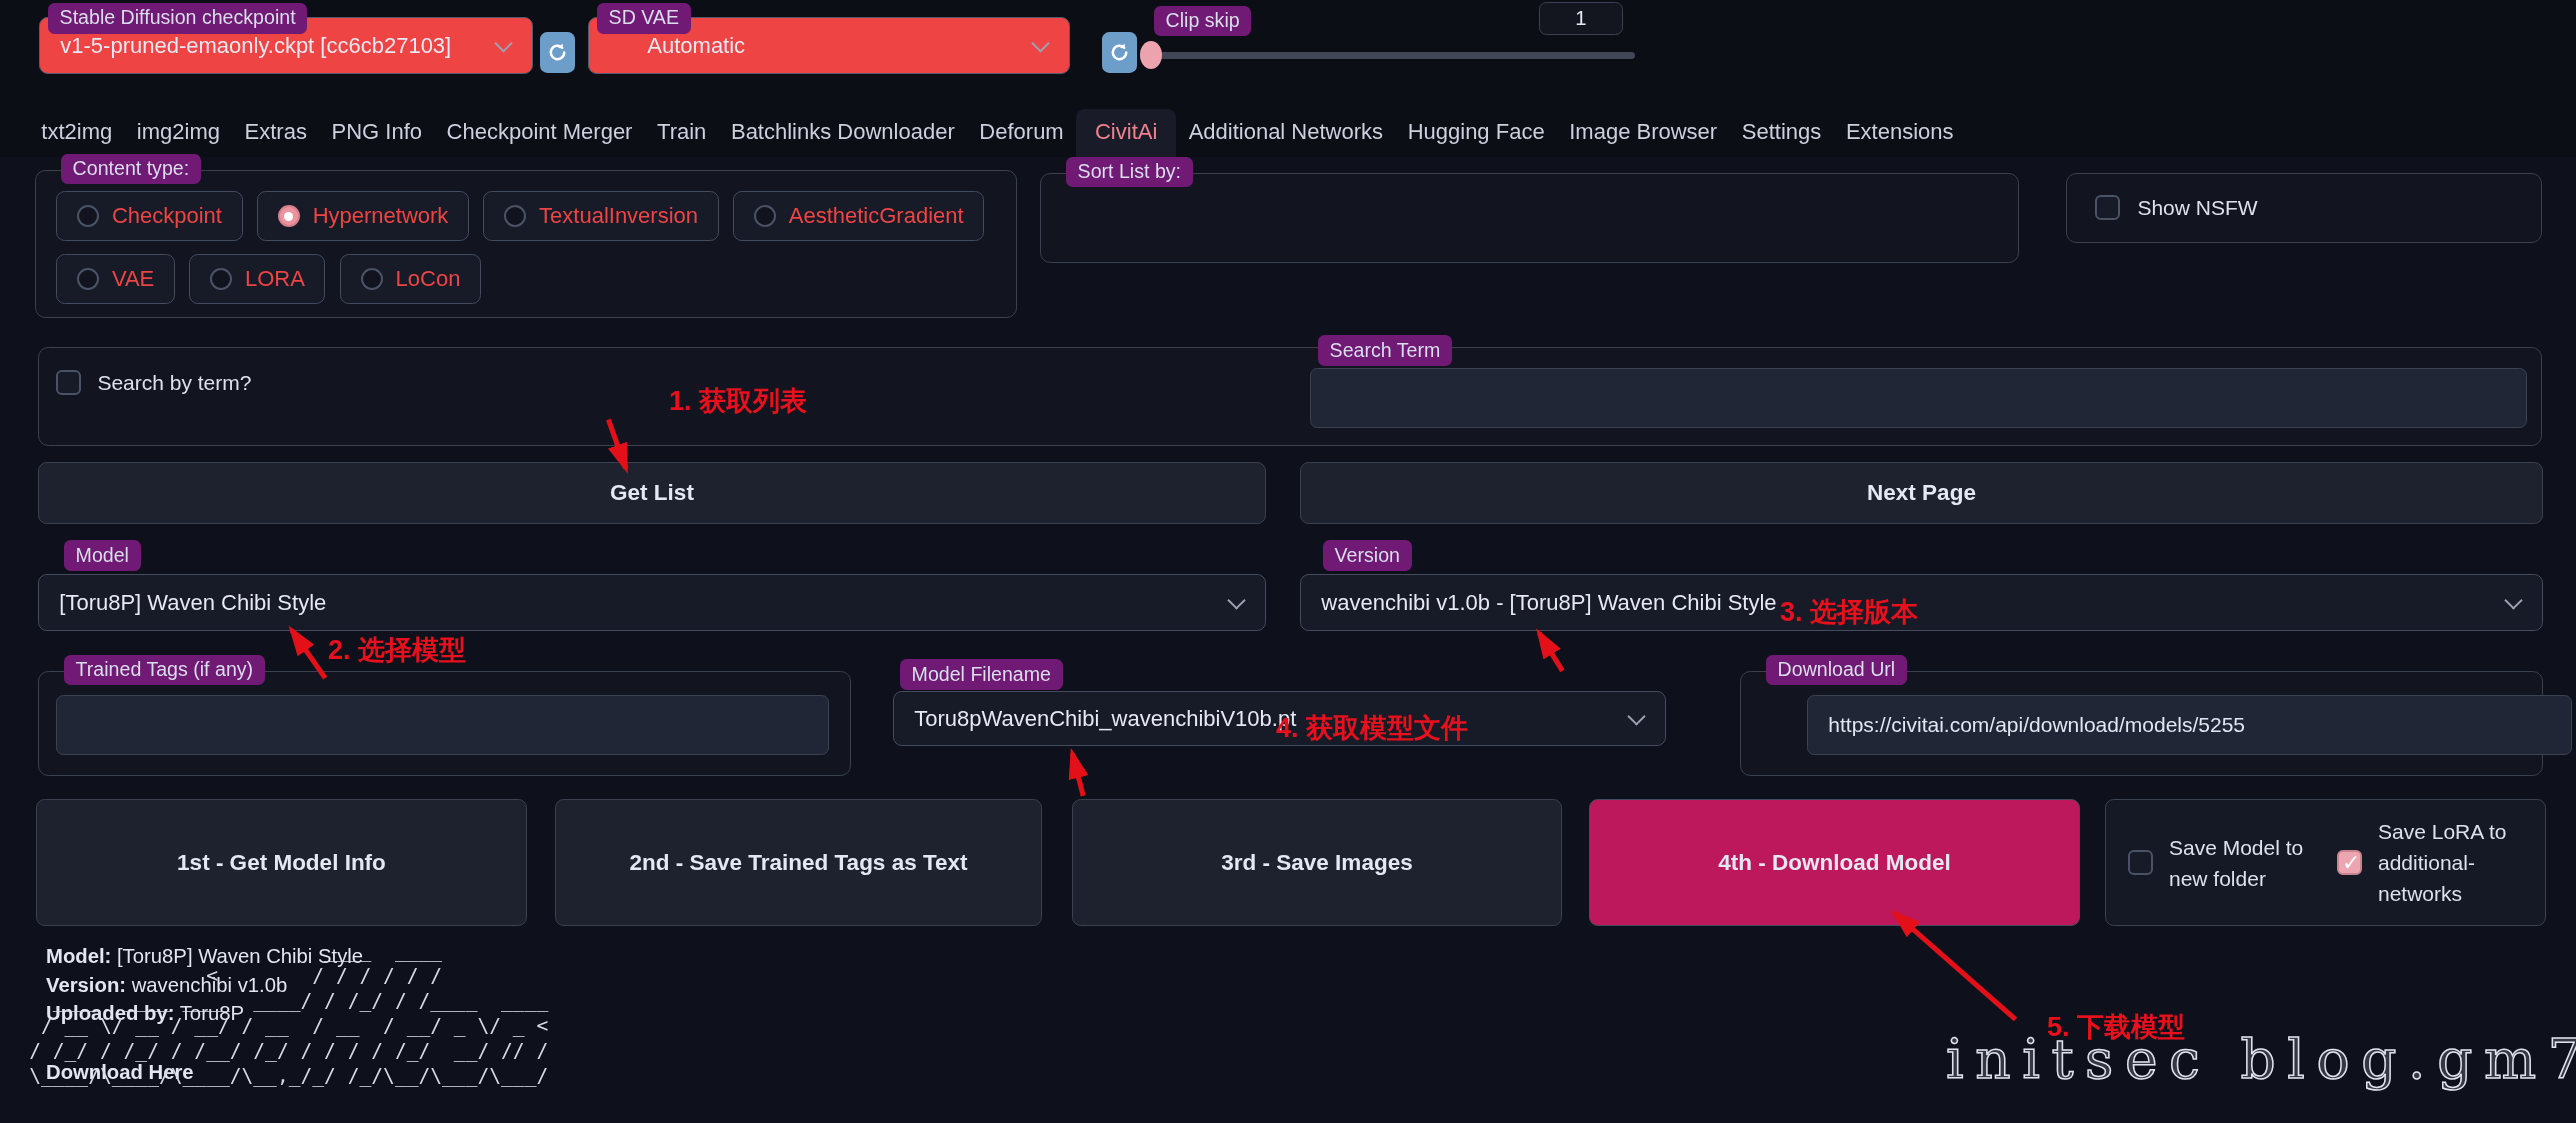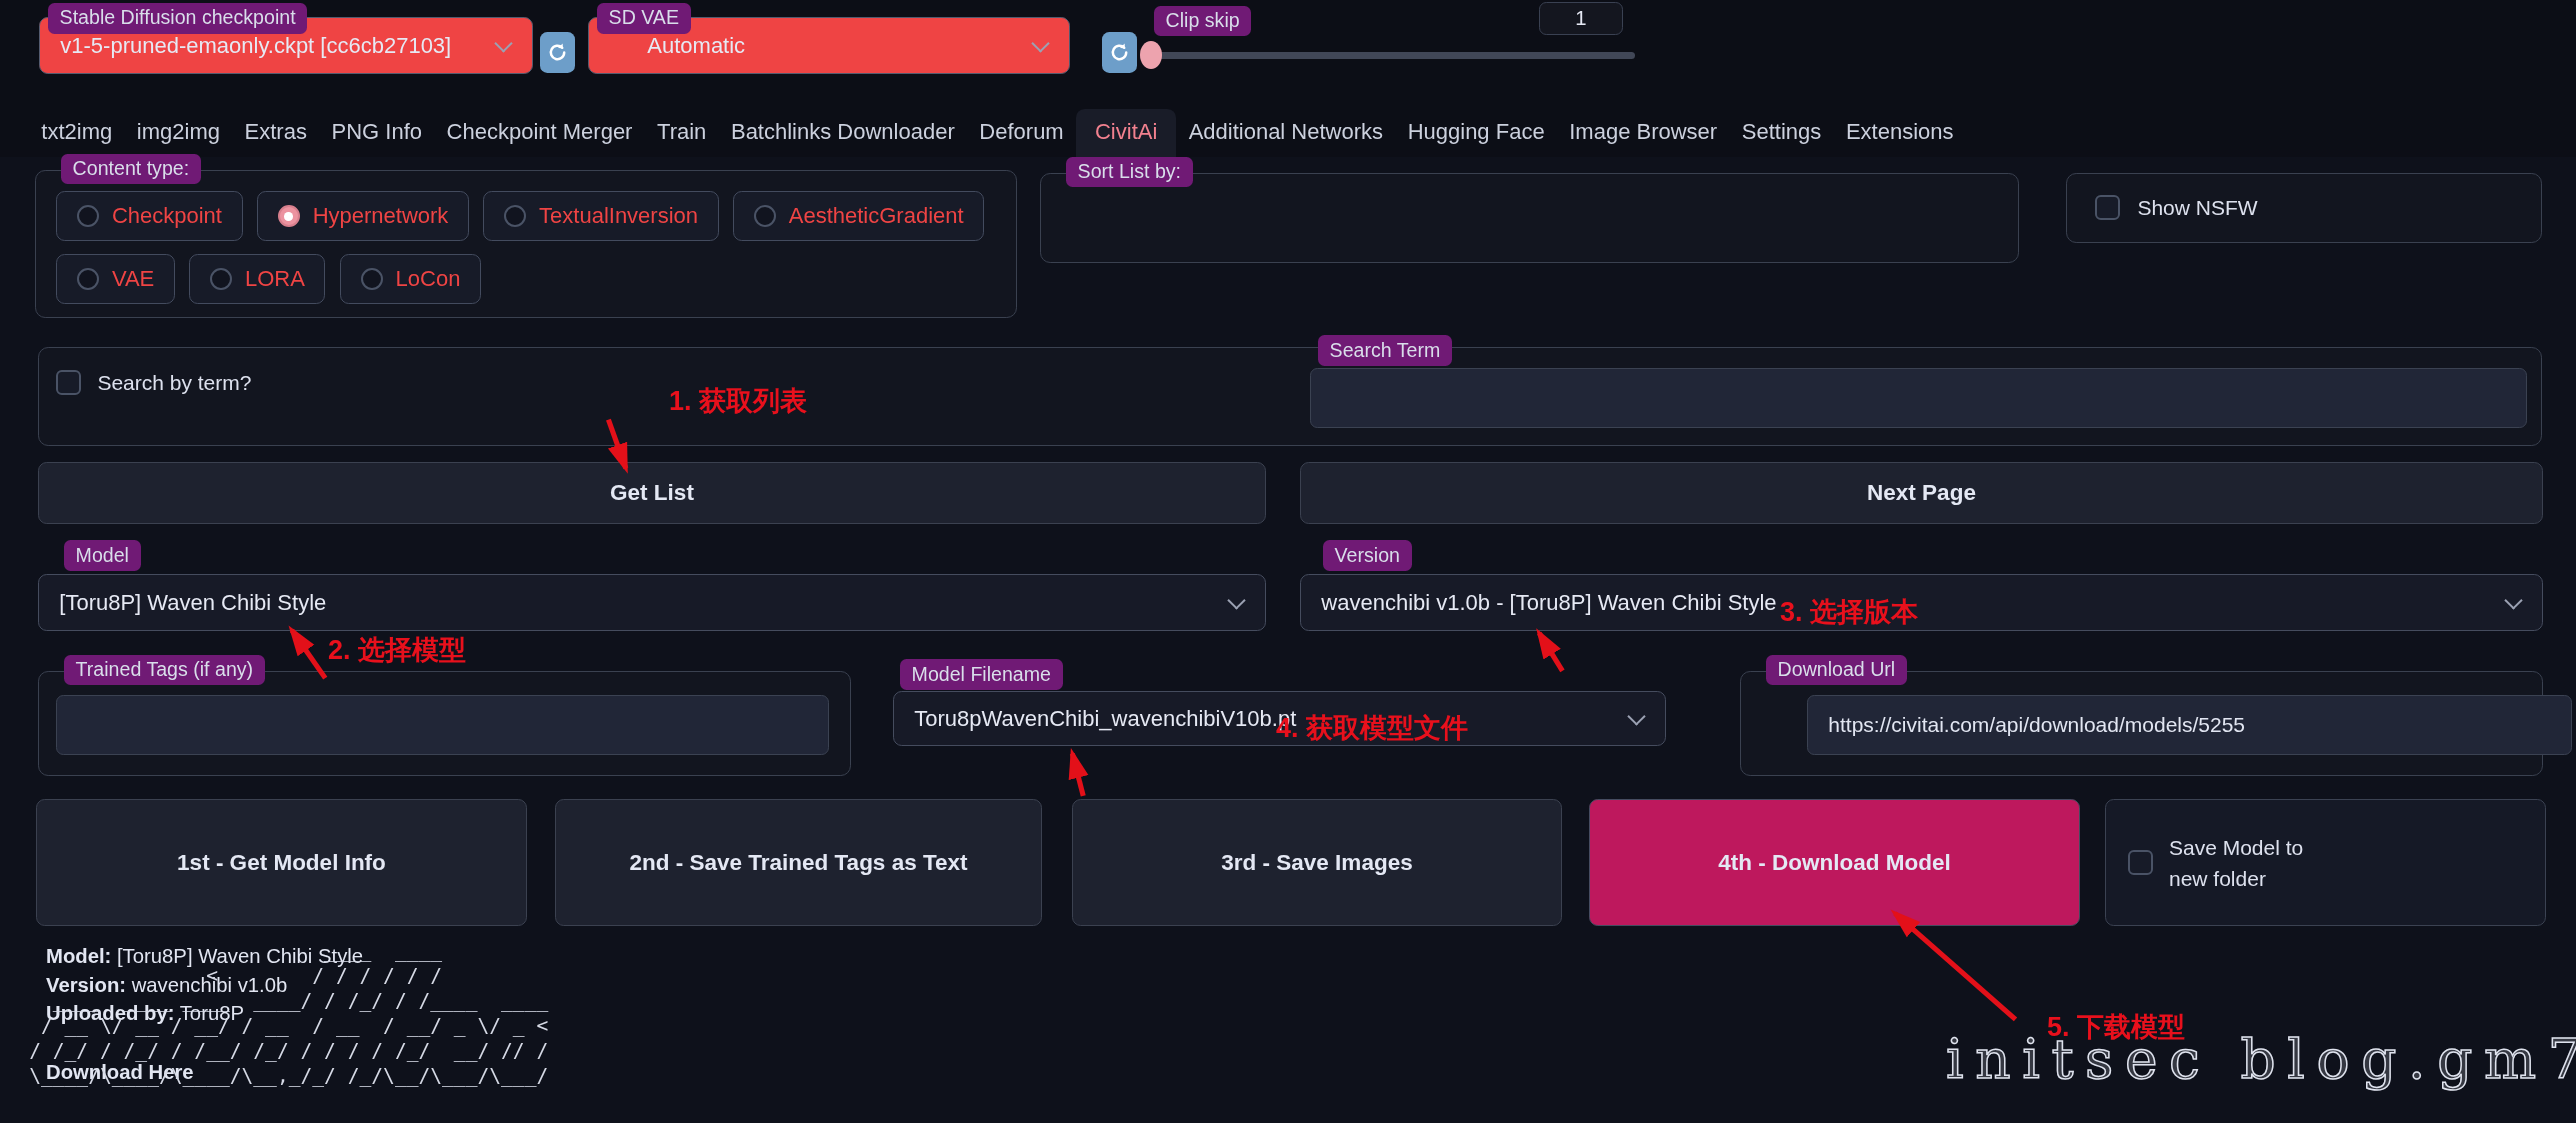--- a/index.html
+++ b/index.html
@@ -266,20 +266,24 @@
 <div class="bigbtn" id="step1">1st - Get Model Info</div>
 <div class="bigbtn" id="step2">2nd - Save Trained Tags as Text</div>
 <div class="bigbtn" id="step3">3rd - Save Images</div>
 <div class="bigbtn" id="step4">4th - Download Model</div>
 
 <div id="save-panel">
   <div class="cb-item">
     <span class="checkbox"></span>
     <span class="lbl">Save Model to new folder</span>
   </div>
+  <div class="cb-item">
+    <span class="checkbox checked"></span>
+    <span class="lbl">Save LoRA to additional-networks</span>
+  </div>
 </div>
 
 <div class="info-line" id="info1">
   <b>Model:</b>
   <span>[Toru8P] Waven Chibi Style</span>
 </div>
 <div class="info-line" id="info2">
   <b>Version:</b>
   <span>wavenchibi v1.0b</span>
 </div>

